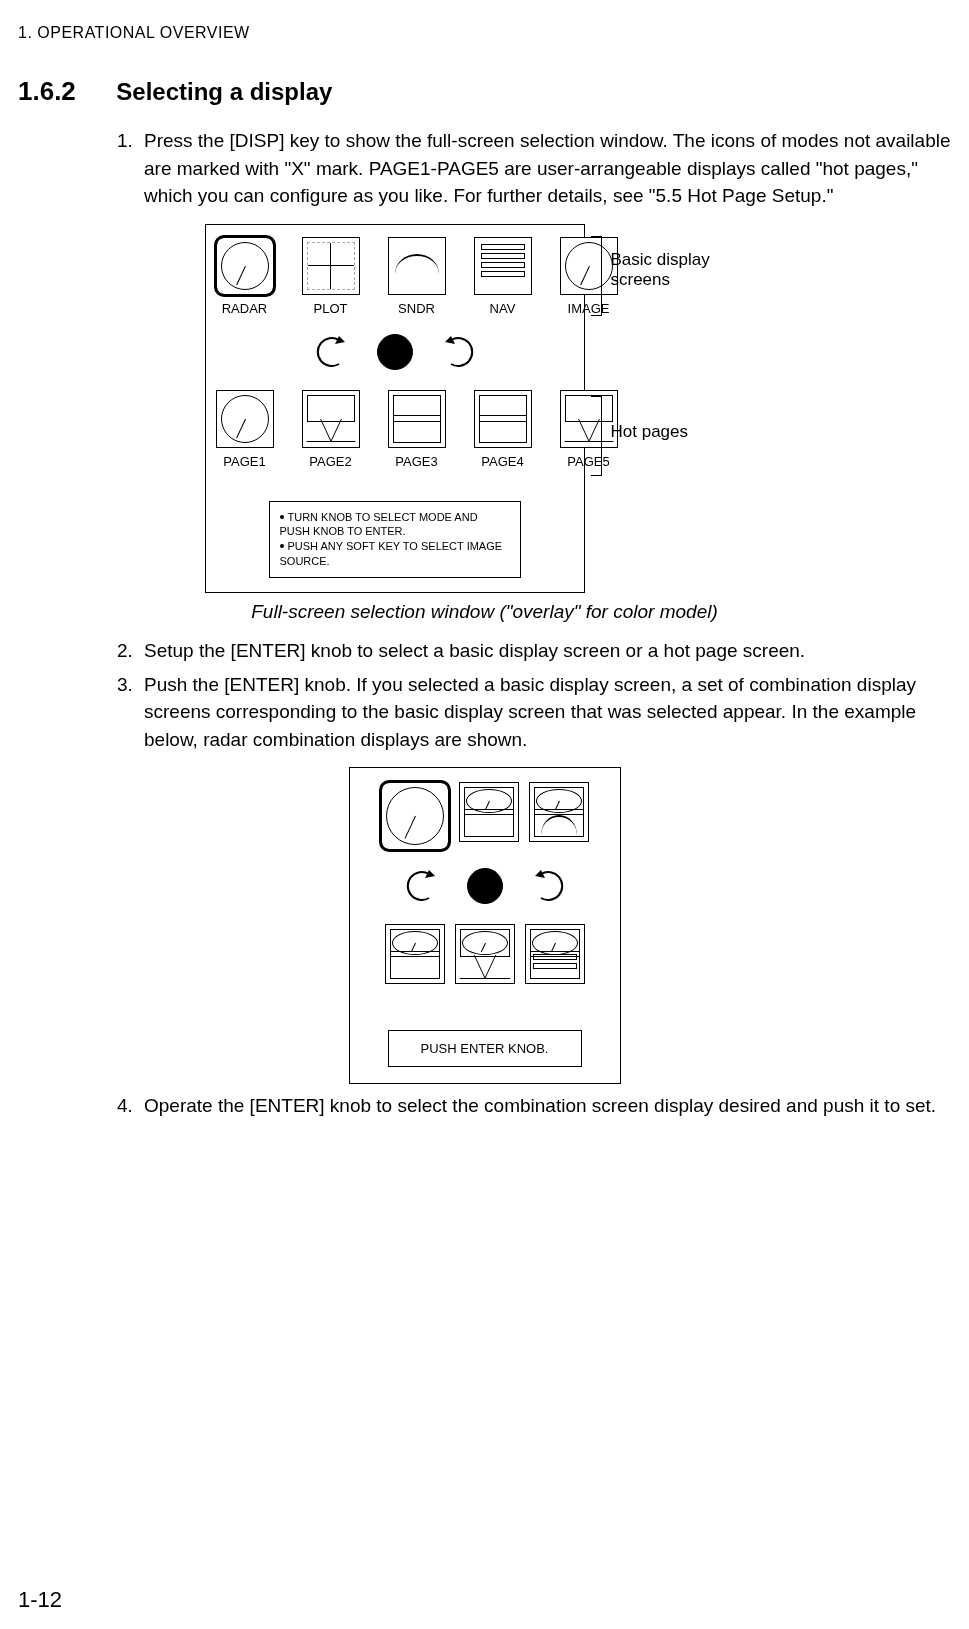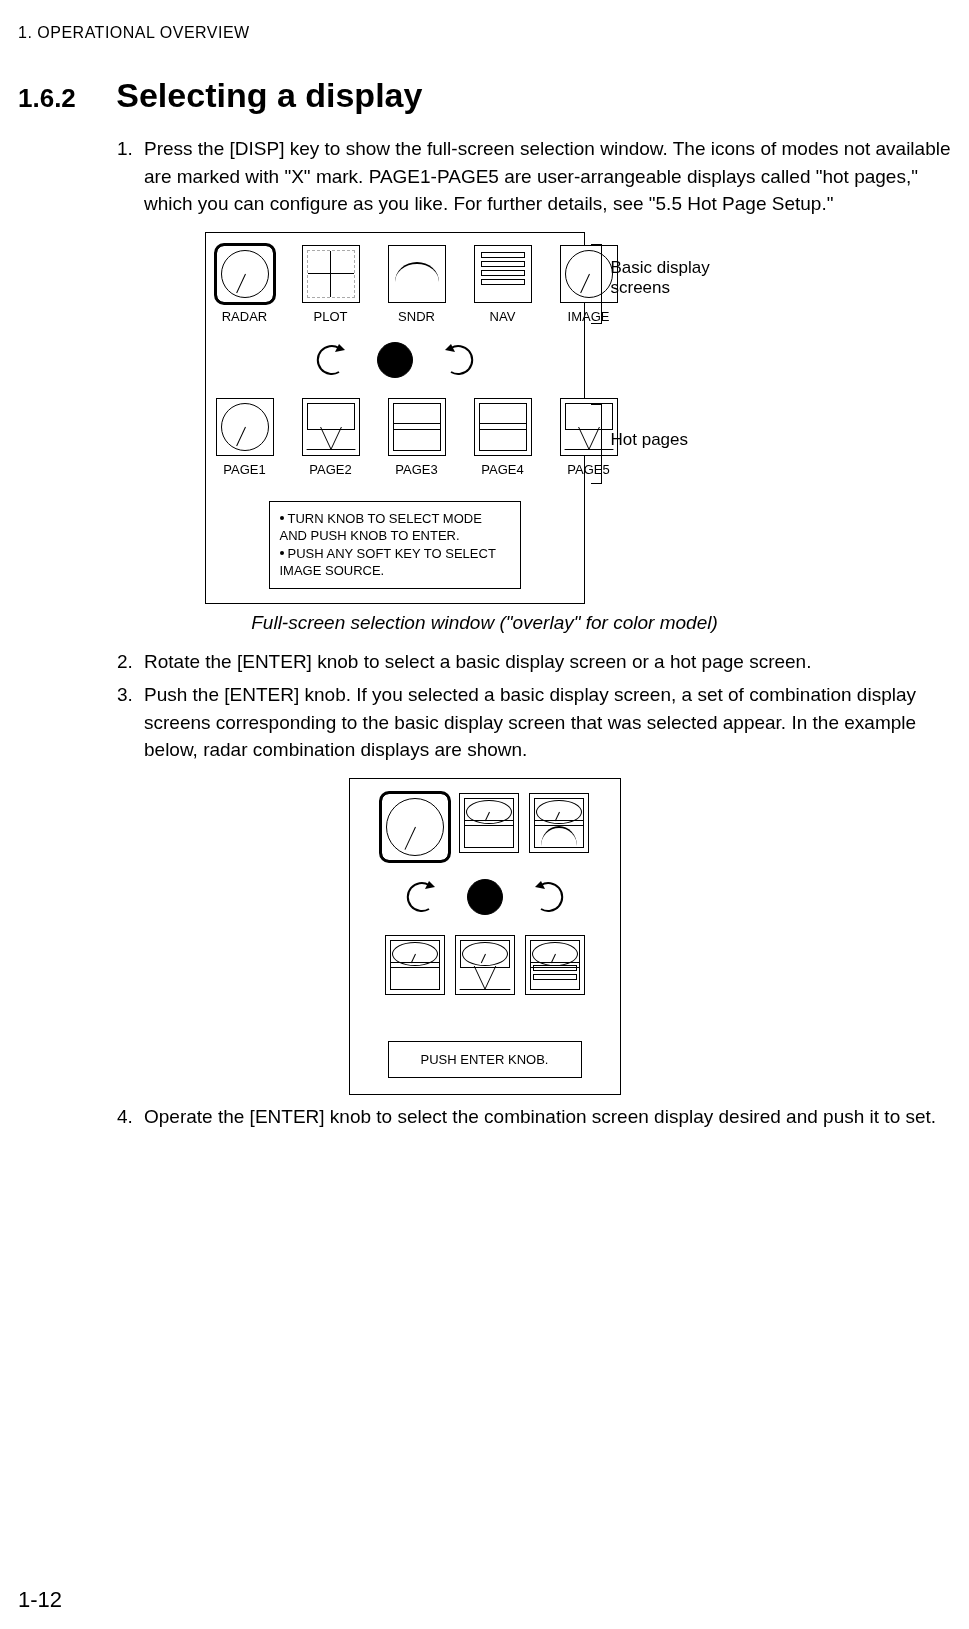--- a/index.html
+++ b/index.html
@@ -1,35 +1,35 @@
 <!DOCTYPE html>
 <html><head>
 <meta charset="utf-8">
 <style>
   html,body{margin:0;padding:0;background:#fff;color:#000;font-family:Arial,Helvetica,sans-serif}
   .page{width:969px;min-height:1629px;margin:0 auto;position:relative;box-sizing:border-box;padding:24px 18px 60px 18px}
   .running-head{font-size:16px;letter-spacing:.5px;margin-bottom:34px}
   .sec-num{font-size:26px;font-weight:bold;display:inline-block;margin-right:36px}
-  .sec-title{font-size:34px;font-weight:bold}
+  .sec-title{font-size:24px;font-weight:bold}
   .section-heading{margin-bottom:20px}
   ol.steps{list-style:decimal;margin:0 0 0 120px;padding:0;font-size:19px;line-height:1.45}
   ol.steps>li{margin-bottom:6px;padding-left:6px}
   .fig-caption{font-style:italic;font-size:19px;text-align:center;margin:8px 0 14px 0}
   .fig-wrap{display:flex;justify-content:center;margin:14px 0 8px 0}
   .fig1{position:relative;width:560px}
   .fig1-frame{border:1.5px solid #000;width:380px;padding:12px 10px 14px 10px;box-sizing:border-box}
   .icon-row{display:flex;gap:28px;justify-content:space-between;margin-bottom:4px}
   .icon-cell{display:flex;flex-direction:column;align-items:center;width:62px}
   .icon-box{width:58px;height:58px;border:1.2px solid #000;box-sizing:border-box;position:relative;background:#fff}
   .icon-box.selected{outline:3px solid #000;border-radius:8px;outline-offset:-1px}
   .icon-label{font-size:13px;margin-top:6px;font-family:Arial,Helvetica,sans-serif}
   .knob-row{display:flex;justify-content:center;align-items:center;gap:24px;margin:18px 0 20px 0}
   .arrow{width:44px;height:36px}
   .knob{width:34px;height:34px;border:1.5px solid #000;border-radius:50%;background:#000}
-  .instr-box{border:1px solid #000;margin:24px auto 0 auto;width:230px;padding:8px 10px;font-size:13px;line-height:1.35;font-family:Arial,Helvetica,sans-serif}
+  .instr-box{border:1px solid #000;margin:32px auto 0 auto;width:230px;padding:8px 10px;font-size:11px;line-height:1.35;font-family:Arial,Helvetica,sans-serif}
   .instr-box .dot{display:inline-block;width:4px;height:4px;background:#000;border-radius:50%;vertical-align:middle;margin-right:4px;margin-top:-2px}
   .side-annot{position:absolute;left:398px;font-size:17px}
   .bracket{border-top:1px solid #000;border-bottom:1px solid #000;border-right:1px solid #000;position:absolute}
   .fig2-frame{border:1.5px solid #000;width:272px;padding:14px 12px 16px 12px;box-sizing:border-box}
   .fig2 .icon-row{gap:10px;justify-content:center}
   .fig2 .icon-box{width:68px;height:68px}
   .fig2 .icon-box.small{width:60px;height:60px}
   .instr-box2{border:1px solid #000;margin:46px auto 0 auto;width:176px;padding:10px 8px;font-size:13px;text-align:center;font-family:Arial,Helvetica,sans-serif}
   .page-num{position:absolute;left:18px;bottom:16px;font-size:22px;font-weight:normal}
   
@@ -166,21 +166,21 @@
       <div class="side-annot" style="top:26px;left:406px;width:140px">Basic display screens</div>
 
       <div class="bracket" style="left:386px;top:172px;height:78px;width:10px"></div>
       <div class="side-annot" style="top:198px;left:406px">Hot pages</div>
     </div>
   </div>
 
   <div class="fig-caption">Full-screen selection window ("overlay" for color model)</div>
 
   <ol class="steps" start="2">
-    <li>Rotate the [ENTER] knob to select a basic display screen or a hot page screen.</li>
+    <li>Setup the [ENTER] knob to select a basic display screen or a hot page screen.</li>
     <li>Push the [ENTER] knob. If you selected a basic display screen, a set of combination display screens corresponding to the basic display screen that was selected appear. In the example below, radar combination displays are shown.</li>
   </ol>
 
   <div class="fig-wrap fig2">
     <div class="fig2-frame">
       <div class="icon-row">
         <div class="icon-box selected">
             <div class="radar-sweep"></div>
           </div>
         <div class="icon-box small">

